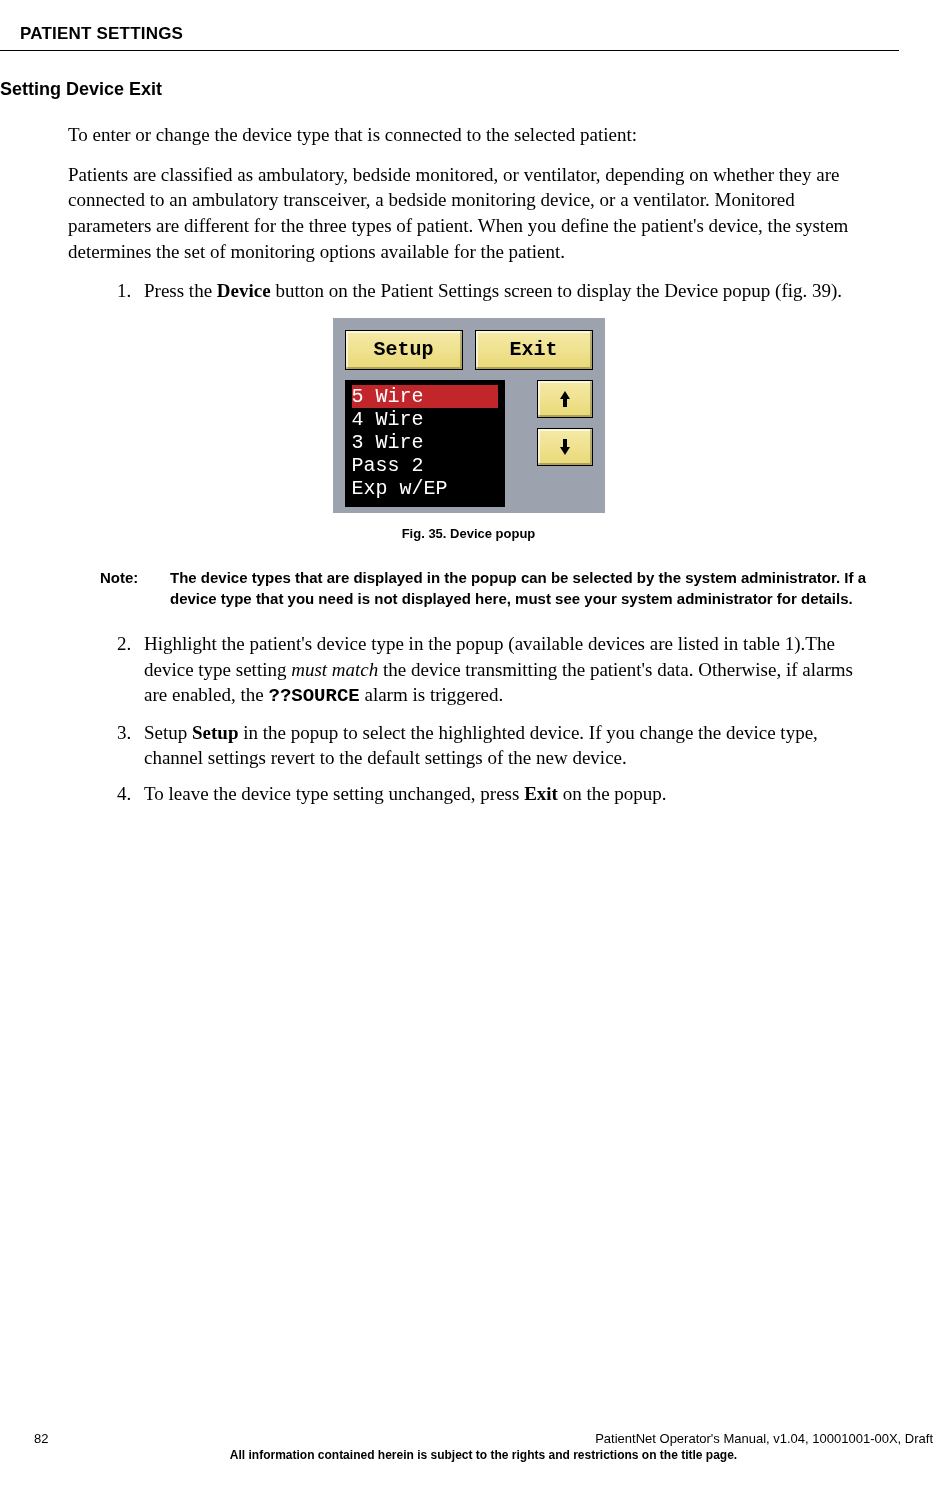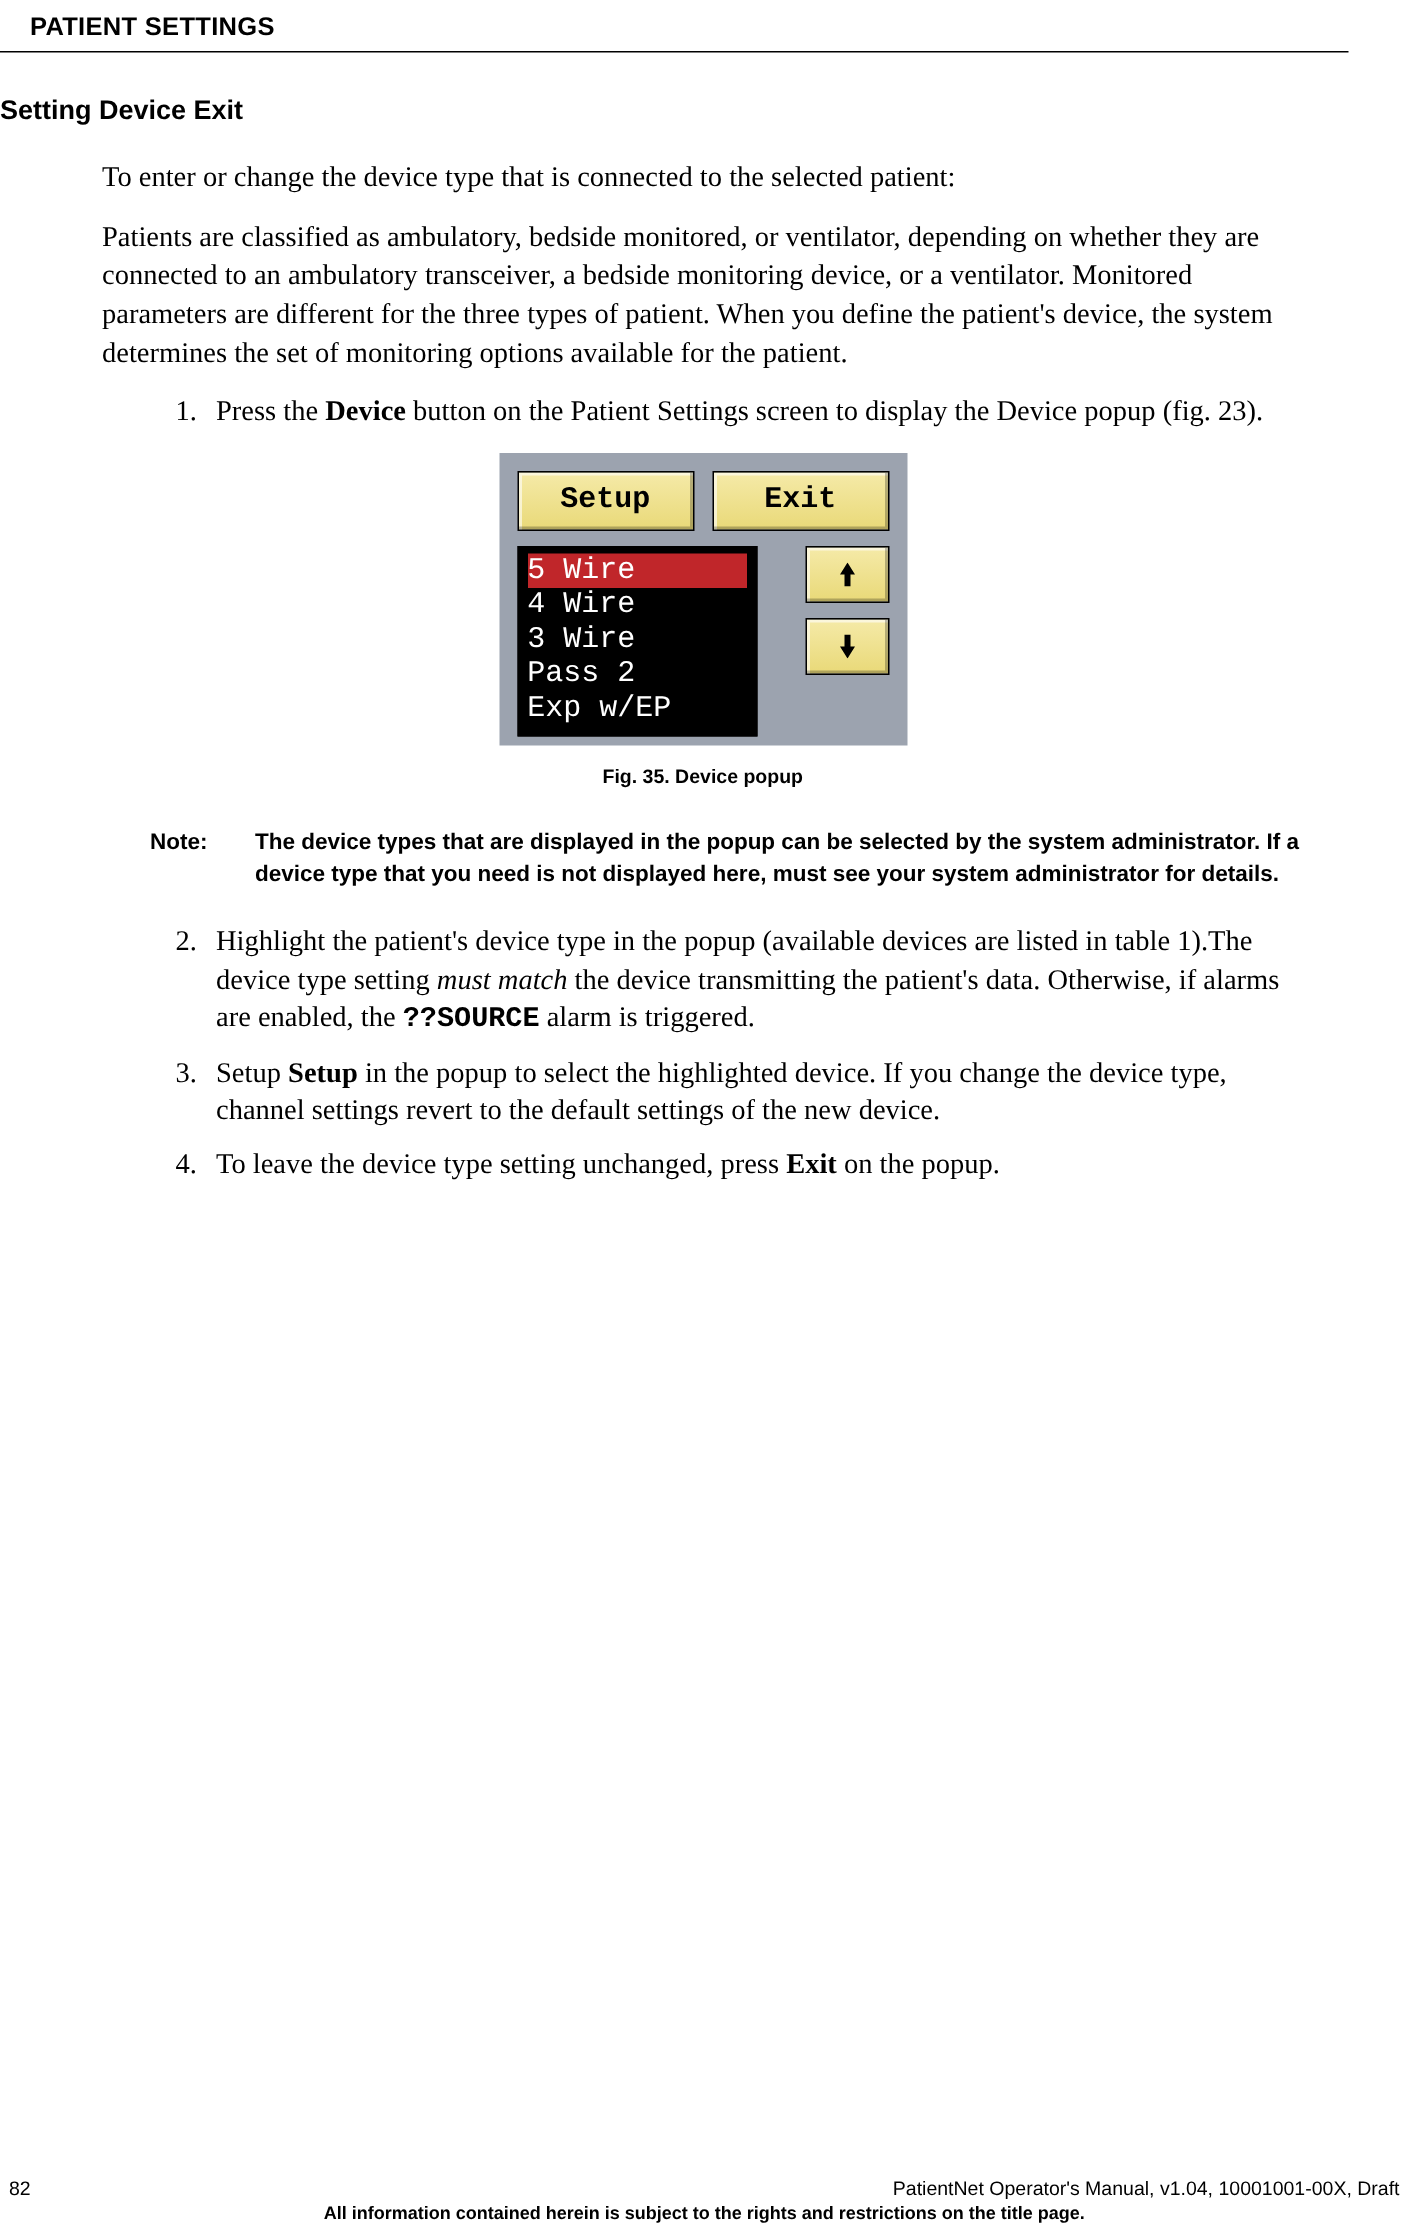--- a/index.html
+++ b/index.html
@@ -14,21 +14,21 @@
     box-sizing: border-box;
   }
   .page {
     padding: 0 40px 0 0;
     box-sizing: border-box;
   }
   .header {
     font-family: Arial, Helvetica, sans-serif;
     font-weight: bold;
     font-size: 17px;
-    padding: 8px 0 6px 20px;
+    padding: 24px 0 6px 20px;
     border-bottom: 1.5px solid #000;
     margin-bottom: 28px;
     letter-spacing: 0.2px;
   }
   .section-heading {
     font-family: Arial, Helvetica, sans-serif;
     font-weight: bold;
     font-size: 18px;
     margin: 0 0 22px 0;
   }
@@ -141,22 +141,23 @@
   .note-text {
     flex: 1;
   }
   .em { font-style: italic; }
   .strong { font-weight: bold; }
   .code { font-family: "Courier New", monospace; font-weight: bold; }
   .footer {
     position: absolute;
     left: 0;
     right: 0;
-    bottom: 6px;
-    font-family: Arial, Helvetica, sans-serif;
+    bottom: 26px;
+    font-family: Arial, Helvetica, sans-serif;
+    padding-left: 28px;
   }
   .footer-line1 {
     display: flex;
     justify-content: space-between;
     font-size: 13px;
     padding: 0 6px 2px 6px;
   }
   .footer-line2 {
     font-weight: bold;
     font-size: 12px;
@@ -173,21 +174,21 @@
   </div>
 
   <div class="section-heading">Setting Device Exit</div>
 
   <div class="body-block">
     <div class="para">To enter or change the device type that is connected to the selected patient:</div>
     <div class="para">Patients are classified as ambulatory, bedside monitored, or ventilator, depending on whether they are connected to an ambulatory transceiver, a bedside monitoring device, or a ventilator. Monitored parameters are different for the three types of patient. When you define the patient's device, the system determines the set of monitoring options available for the patient.</div>
 
     <ol class="steps" start="1">
       <li>
-        <span>Press the </span><span class="strong">Device</span><span> button on the Patient Settings screen to display the Device popup (fig. 23).</span>
+        <span>Press the </span><span class="strong">Device</span><span> button on the Patient Settings screen to display the Device popup (fig. 39).</span>
       </li>
     </ol>
 
     <div class="fig-wrap">
       <div class="popup">
         <div class="popup-top">
           <div class="btn">
               <span>Setup</span>
             </div>
           <div class="btn">

